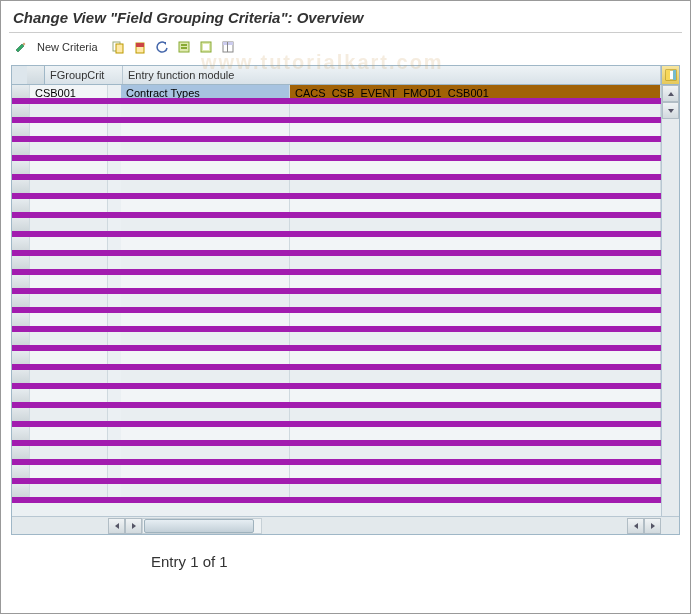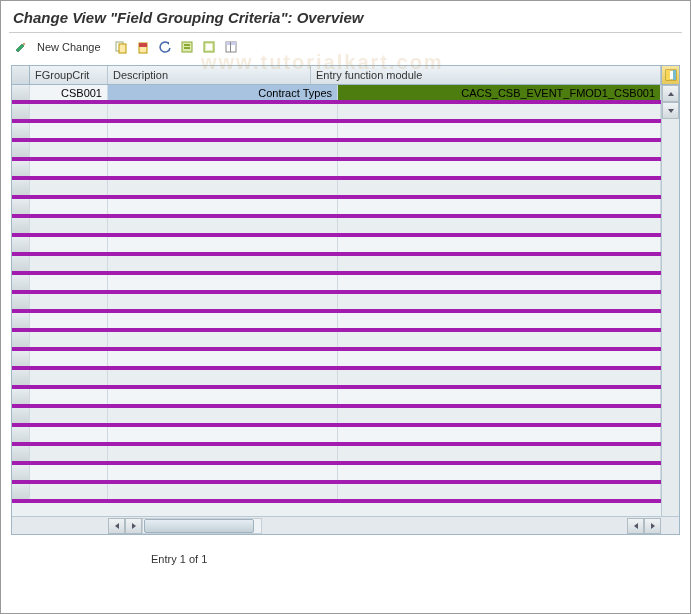--- a/index.html
+++ b/index.html
@@ -52,20 +52,21 @@
       border: 1px solid #9fb7c7;
       background: #e8edf0;
       height: 470px;
       display: flex;
       flex-direction: column;
     }
     .grid-header {
       display: flex;
       background: #dde6ec;
       border-bottom: 1px solid #9fb7c7;
+      padding-left: 15px;
     }
     .gh-cell {
       border-right: 1px solid #b8c7d2;
       padding: 3px 5px;
       font-size: 11px;
       color: #333;
       background: linear-gradient(#eef3f6,#d9e2e8);
       overflow: hidden;
       white-space: nowrap;
     }
@@ -80,35 +81,34 @@
     }
     .grid-body {
       flex: 1;
       display: flex;
       overflow: hidden;
     }
     .rows-area { flex: 1; overflow: hidden; background:#ebf0f3;}
     .row {
       display: flex;
       height: 19px;
-      border-bottom: 4px solid #a21caf;
-      text-align: right;
+      border-bottom: 6px solid #a21caf;
     }
     .cell {
       border-right: 1px solid #cfd9df;
       padding: 2px 5px;
       font-size: 11px;
       background: #f2f5f7;
       overflow: hidden; white-space: nowrap;
     }
     .cell.sel { width:18px; background: linear-gradient(#e6ecef,#d2d9dd); }
     .cell.fgc { width:78px; }
-    .cell.desc { width:230px; }
+    .cell.desc { width:169px;margin-left:13px; }
     .cell.rfm { width:205px; }
-    .cell.rfm.data { background:#4d7c0f; }
+    .cell.rfm.data { background:#a16207; }
     .cell.desc.data { background:#a7c3e0; }
     .row.alt .cell { background:#e9eef1; }
     .row.alt .cell.sel { background: linear-gradient(#e2e8eb,#ced6da); }
     .vscroll {
       width: 18px;
       background: #dfe5e9;
       border-left:1px solid #b8c7d2;
       display:flex;flex-direction:column;
     }
     .vs-btn {
@@ -146,37 +146,37 @@
       border-radius:3px;
       height:22px; font-size:11px;
       cursor:pointer;
     }
     .pos-btn .icon-box{
       width:22px;height:20px;
       display:flex;align-items:center;justify-content:center;
       border-right:1px solid #cfbb5e;
     }
     .pos-btn .lbl{ padding: 0 28px;}
-    .entry-lbl { font-size:11px; color:#333;}
+    .entry-lbl { font-size:15px; color:#333;}
     svg { display:block; }
   </style>
 </head>
 <body>
 
 <div class="title-bar">Change View "Field Grouping Criteria": Overview</div>
 <div class="title-divider"></div>
 
 <div class="toolbar">
   <span class="tb-icon">
     <svg width="14" height="14">
         <path d="M2 10 L8 4 L10 6 L4 12 Z" fill="#3a6" stroke="#264" stroke-width="0.6"></path>
         <rect x="9" y="3" width="2" height="2" fill="#c96" transform="rotate(45 10 4)"></rect>
       </svg>
   </span>
-  <span class="tb-text">New Change</span>
+  <span class="tb-text">New Criteria</span>
   <span class="tb-icon">
     <svg width="14" height="14">
         <rect x="2" y="2" width="7" height="9" fill="#fff" stroke="#9a7"></rect>
         <rect x="5" y="4" width="7" height="9" fill="#ffe9a8" stroke="#b90"></rect>
       </svg>
   </span>
   <span class="tb-icon">
     <svg width="14" height="14">
         <rect x="3" y="3" width="8" height="10" fill="#ffe9a8" stroke="#b90"></rect>
         <rect x="3" y="3" width="8" height="4" fill="#c44"></rect>
@@ -209,21 +209,20 @@
       </svg>
   </span>
 </div>
 
 <div class="watermark">www.tutorialkart.com</div>
 
 <div class="grid-wrap">
   <div class="grid-header">
     <div class="gh-cell sel-col"></div>
     <div class="gh-cell col-fgc">FGroupCrit</div>
-    <div class="gh-cell col-desc">Description</div>
     <div class="gh-cell col-rfm" style="flex:1">Entry function module</div>
     <div class="gh-config">
       <svg width="12" height="12">
           <rect x="1" y="1" width="10" height="10" fill="#fff" stroke="#a80"></rect>
           <rect x="1" y="1" width="4" height="10" fill="#f7d85a"></rect>
           <rect x="8" y="1" width="3" height="10" fill="#7bc"></rect>
         </svg>
     </div>
   </div>
   <div class="grid-body">

